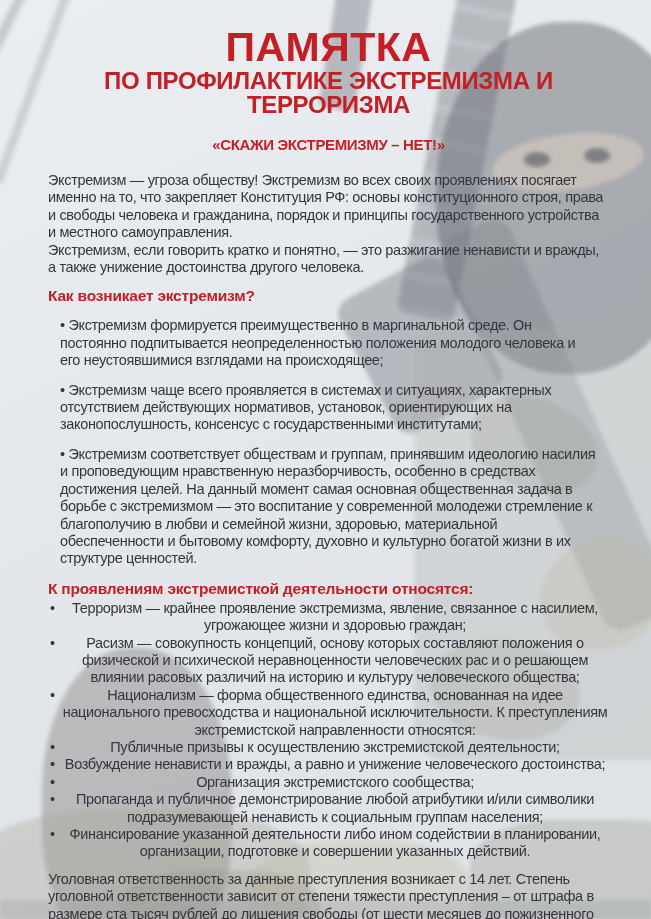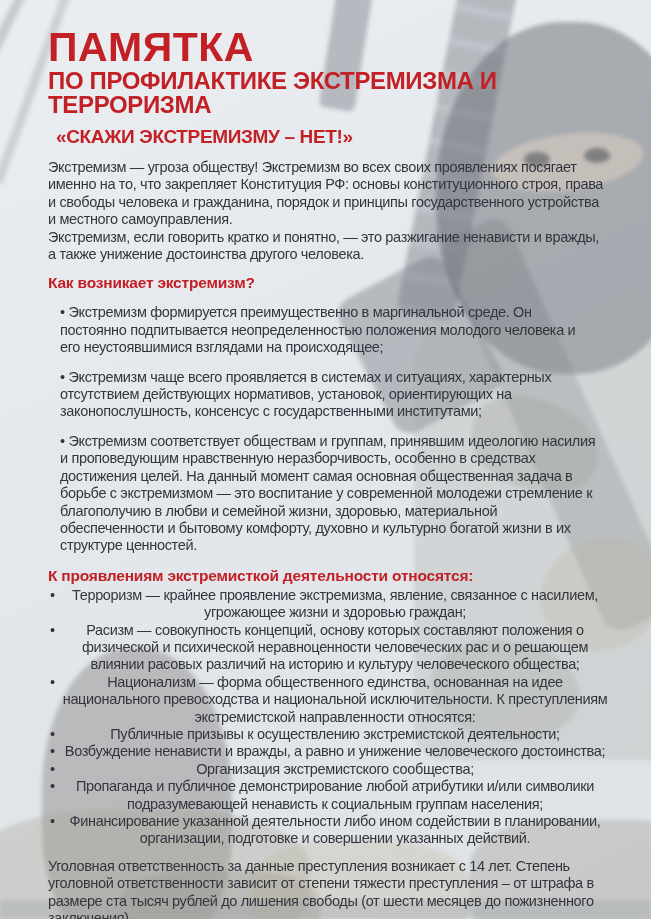--- a/index.html
+++ b/index.html
@@ -36,24 +36,24 @@
   .bottom-shadow{left:0;top:900px;width:651px;height:19px;background:#7e8288;opacity:.35;}
   .wash{position:absolute;inset:0;background:rgba(241,244,247,.28);}
 
   
   .content{
     position:absolute;inset:0;
     padding:26px 42px 0 48px;
     color:#34353d;
     font-size:14.5px;line-height:17.4px;letter-spacing:-0.35px;
   }
-  .hdr{text-align:left;margin-bottom:11px;}
+  .hdr{text-align:center;margin-bottom:11px;}
   .title{color:#c32026;font-size:41px;line-height:42px;font-weight:bold;letter-spacing:.5px;margin:0;}
   .sub1{color:#c32026;font-size:24px;line-height:24px;font-weight:bold;margin:1px 0 0 0;}
-  .sub2{color:#c32026;font-size:19px;line-height:23px;font-weight:bold;margin:8px;}
+  .sub2{color:#c32026;font-size:15px;line-height:23px;font-weight:bold;margin:16px;}
   .para{margin:0;}
   .sec-heading{
     color:#c32026;font-weight:bold;font-size:15.5px;line-height:18px;
     margin:11px 0 2px 0;letter-spacing:-0.2px;
   }
   .list1 .item{margin:12px;}
   .list1 .item::before{content:"\2022\00a0";}
   .list2{margin:0;}
   .list2 .item{position:relative;padding-left:13px;margin:0;text-align:center;}
   .list2 .item::before{content:"\2022";position:absolute;left:2px;top:0;}

